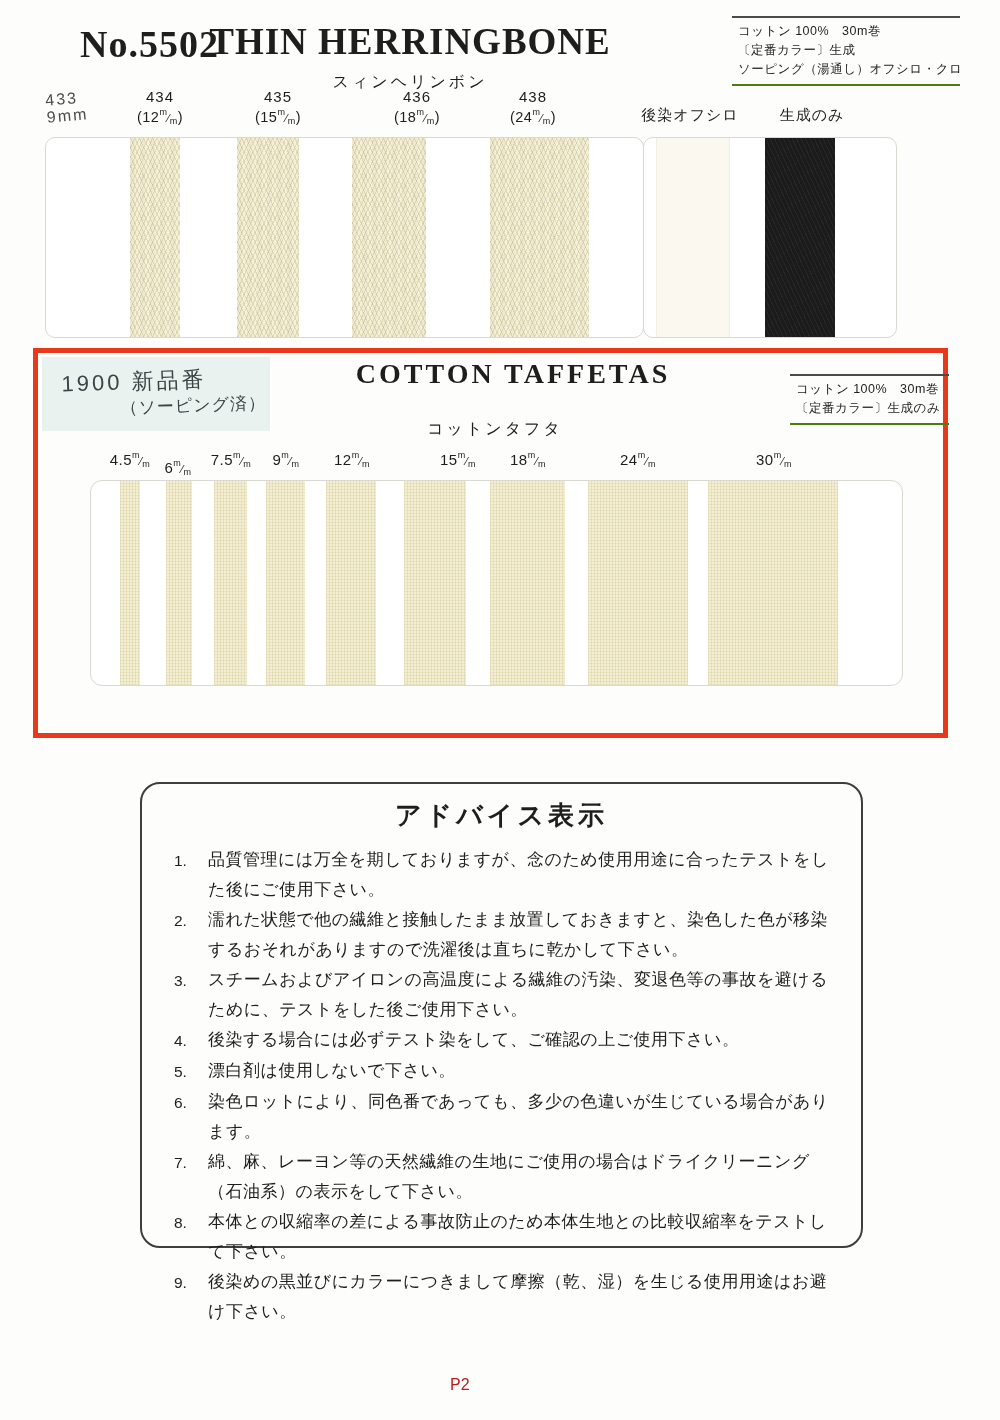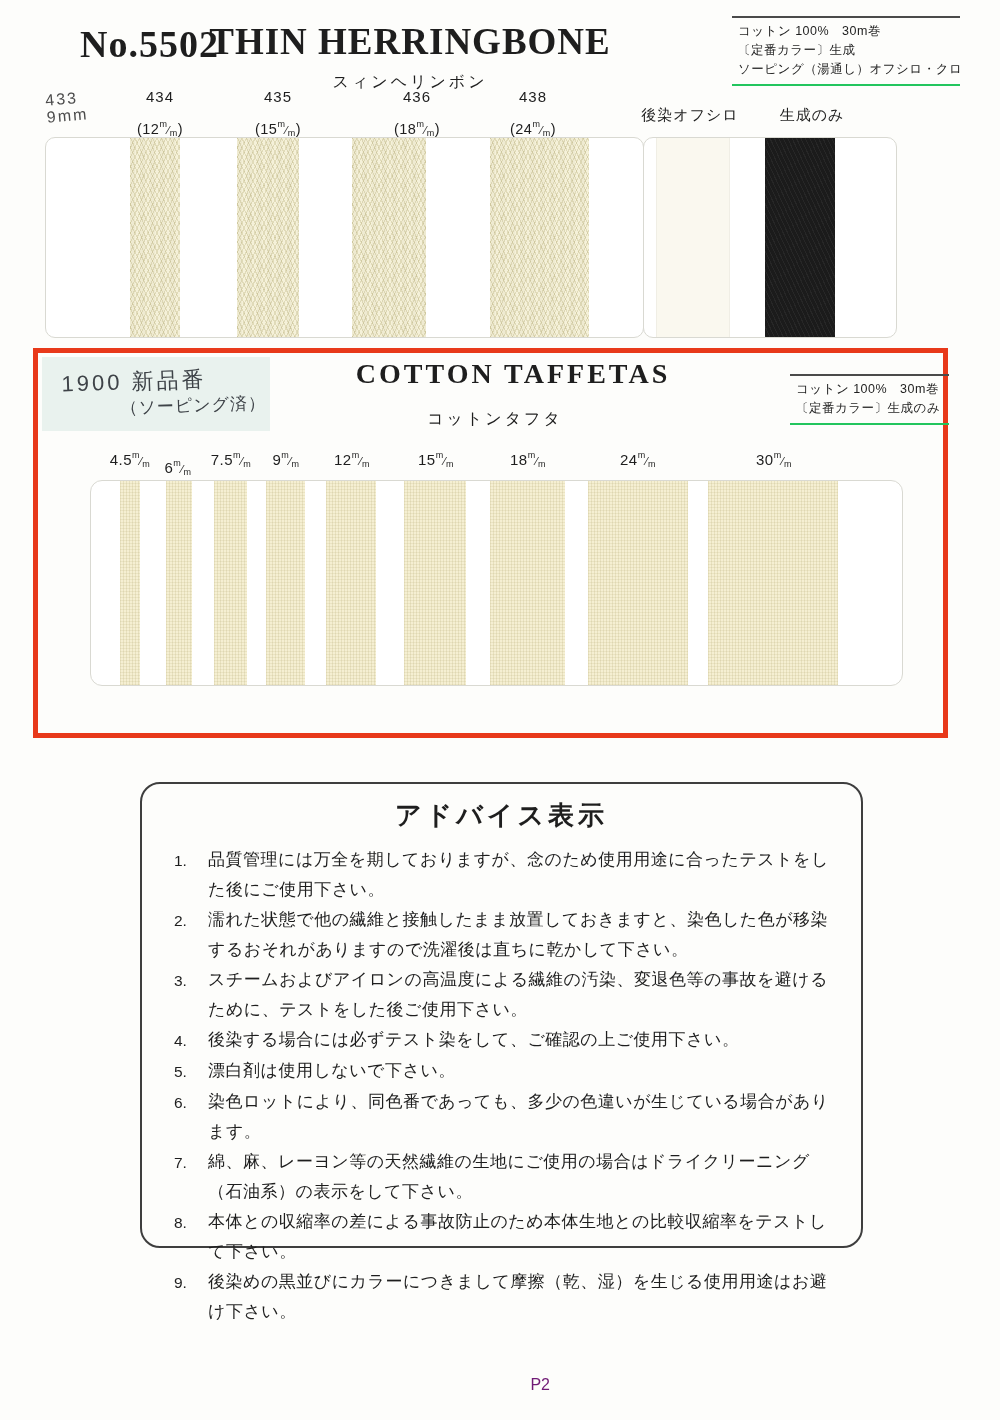--- a/index.html
+++ b/index.html
@@ -8,31 +8,31 @@
     background:#fdfdfb;overflow:hidden;color:#1e1e1e;
     font-family:"Liberation Sans","DejaVu Sans",sans-serif;
   }
   .serif{font-family:"Liberation Serif","DejaVu Serif",serif;}
 
   
   .hb-no{position:absolute;left:80px;top:22px;font-size:38px;font-weight:700;letter-spacing:1px;}
   .hb-title{position:absolute;left:90px;top:20px;width:640px;text-align:center;font-size:37px;font-weight:600;letter-spacing:1px;white-space:nowrap;}
   .hb-kana{position:absolute;left:90px;top:72px;width:640px;text-align:center;font-size:16px;letter-spacing:3px;}
 
-  .spec-box{position:absolute;border-top:2px solid #4a4a4a;border-bottom:2px solid #22c55e;padding:4px 6px 5px 6px;font-size:12.5px;line-height:19px;letter-spacing:0.5px;white-space:nowrap;}
+  .spec-box{position:absolute;border-top:2px solid #4a4a4a;border-bottom:2px solid #4d7c0f;padding:4px 6px 5px 6px;font-size:12.5px;line-height:19px;letter-spacing:0.5px;white-space:nowrap;}
   .spec1{left:732px;top:16px;width:216px;}
   .spec2{left:790px;top:374px;width:147px;}
 
   .handwrite{color:#4b4b4b;transform:rotate(-5deg);letter-spacing:2px;}
   .hw-433{position:absolute;left:46px;top:90px;font-size:16px;line-height:17px;}
 
   
   .hb-label{position:absolute;top:88px;width:130px;text-align:center;}
   .hb-label .code{font-size:15px;letter-spacing:1px;}
-  .hb-label .size{font-size:14.5px;margin-top:14px;letter-spacing:0.5px;}
+  .hb-label .size{font-size:14.5px;margin-top:2px;letter-spacing:0.5px;}
   .dyed-label{position:absolute;top:106px;width:130px;text-align:center;font-size:15px;letter-spacing:1px;}
 
   .u-sup{font-size:9px;vertical-align:7px;}
   .u-slash{font-size:11px;}
   .u-sub{font-size:9px;vertical-align:-2px;}
 
   
   .card{position:absolute;background:#fff;border:1px solid #d9d9d2;border-radius:10px;box-sizing:border-box;}
   .card1{left:45px;top:137px;width:599px;height:201px;}
   .card2{left:643px;top:137px;width:254px;height:201px;}
@@ -54,32 +54,32 @@
       repeating-linear-gradient(0deg,rgba(170,158,100,0.14) 0 1px,transparent 1px 3px);
   }
 
   
   .red-box{position:absolute;left:33px;top:348px;width:915px;height:390px;border:5px solid #e8391a;box-sizing:border-box;}
   .sticky{position:absolute;left:42px;top:357px;width:228px;height:74px;background:#e9f2ee;}
   .hw-1900{position:absolute;left:62px;top:368px;font-size:22px;line-height:26px;transform:rotate(-2deg);color:#3e4348;letter-spacing:3px;}
   .hw-1900 .l2{font-size:17px;margin-left:58px;letter-spacing:1px;}
 
   .tf-title{position:absolute;left:213px;top:358px;width:600px;text-align:center;font-size:28px;font-weight:600;letter-spacing:3px;white-space:nowrap;}
-  .tf-kana{position:absolute;left:195px;top:409px;width:600px;text-align:center;font-size:16px;letter-spacing:3px;}
+  .tf-kana{position:absolute;left:195px;top:419px;width:600px;text-align:center;font-size:16px;letter-spacing:3px;}
   .tf-label{position:absolute;top:450px;width:80px;text-align:center;font-size:15px;letter-spacing:0.5px;}
 
   
   .advice{position:absolute;left:140px;top:782px;width:723px;height:466px;border:2px solid #3e3e3e;border-radius:20px;box-sizing:border-box;background:#fdfdfb;}
   .advice-title{margin-top:14px;text-align:center;font-size:26px;font-weight:bold;letter-spacing:4px;}
   .advice-list{margin:12px 30px 0 32px;}
   .adv-row{display:flex;font-size:17px;line-height:30px;}
   .adv-num{flex:none;width:34px;font-size:15.5px;padding-top:1px;}
   .adv-text{flex:1;letter-spacing:0.5px;}
 
-  .page-num{position:absolute;left:450px;top:1376px;width:100px;text-align:right;font-size:16px;color:#701a75;}
+  .page-num{position:absolute;left:450px;top:1376px;width:100px;text-align:left;font-size:16px;color:#b91c1c;}
 </style>
 </head>
 <body>
 
 <div class="page">
 
   <div class="hb-no serif">No.5502</div>
   <div class="hb-title serif">THIN HERRINGBONE</div>
   <div class="hb-kana">スィンヘリンボン</div>
 
@@ -135,21 +135,21 @@
   <div class="spec-box spec2">
     <div>コットン 100%　30m巻</div>
     <div>〔定番カラー〕生成のみ</div>
   </div>
 
   <div class="tf-label" style="left:90px;"><span>4.5</span><span class="u-sup">m</span><span class="u-slash">⁄</span><span class="u-sub">m</span></div>
   <div class="tf-label" style="left:138px;margin-top:8px;"><span>6</span><span class="u-sup">m</span><span class="u-slash">⁄</span><span class="u-sub">m</span></div>
   <div class="tf-label" style="left:191px;"><span>7.5</span><span class="u-sup">m</span><span class="u-slash">⁄</span><span class="u-sub">m</span></div>
   <div class="tf-label" style="left:246px;"><span>9</span><span class="u-sup">m</span><span class="u-slash">⁄</span><span class="u-sub">m</span></div>
   <div class="tf-label" style="left:312px;"><span>12</span><span class="u-sup">m</span><span class="u-slash">⁄</span><span class="u-sub">m</span></div>
-  <div class="tf-label" style="left:396px;"><span>15</span><span class="u-sup">m</span><span class="u-slash">⁄</span><span class="u-sub">m</span></div>
+  <div class="tf-label" style="left:396px;text-align:right;"><span>15</span><span class="u-sup">m</span><span class="u-slash">⁄</span><span class="u-sub">m</span></div>
   <div class="tf-label" style="left:488px;"><span>18</span><span class="u-sup">m</span><span class="u-slash">⁄</span><span class="u-sub">m</span></div>
   <div class="tf-label" style="left:598px;"><span>24</span><span class="u-sup">m</span><span class="u-slash">⁄</span><span class="u-sub">m</span></div>
   <div class="tf-label" style="left:734px;"><span>30</span><span class="u-sup">m</span><span class="u-slash">⁄</span><span class="u-sub">m</span></div>
 
   <div class="card card3"></div>
   <div class="tape tape-tf" style="left:120px;width:20px;"></div>
   <div class="tape tape-tf" style="left:166px;width:26px;"></div>
   <div class="tape tape-tf" style="left:214px;width:33px;"></div>
   <div class="tape tape-tf" style="left:266px;width:39px;"></div>
   <div class="tape tape-tf" style="left:326px;width:50px;"></div>

